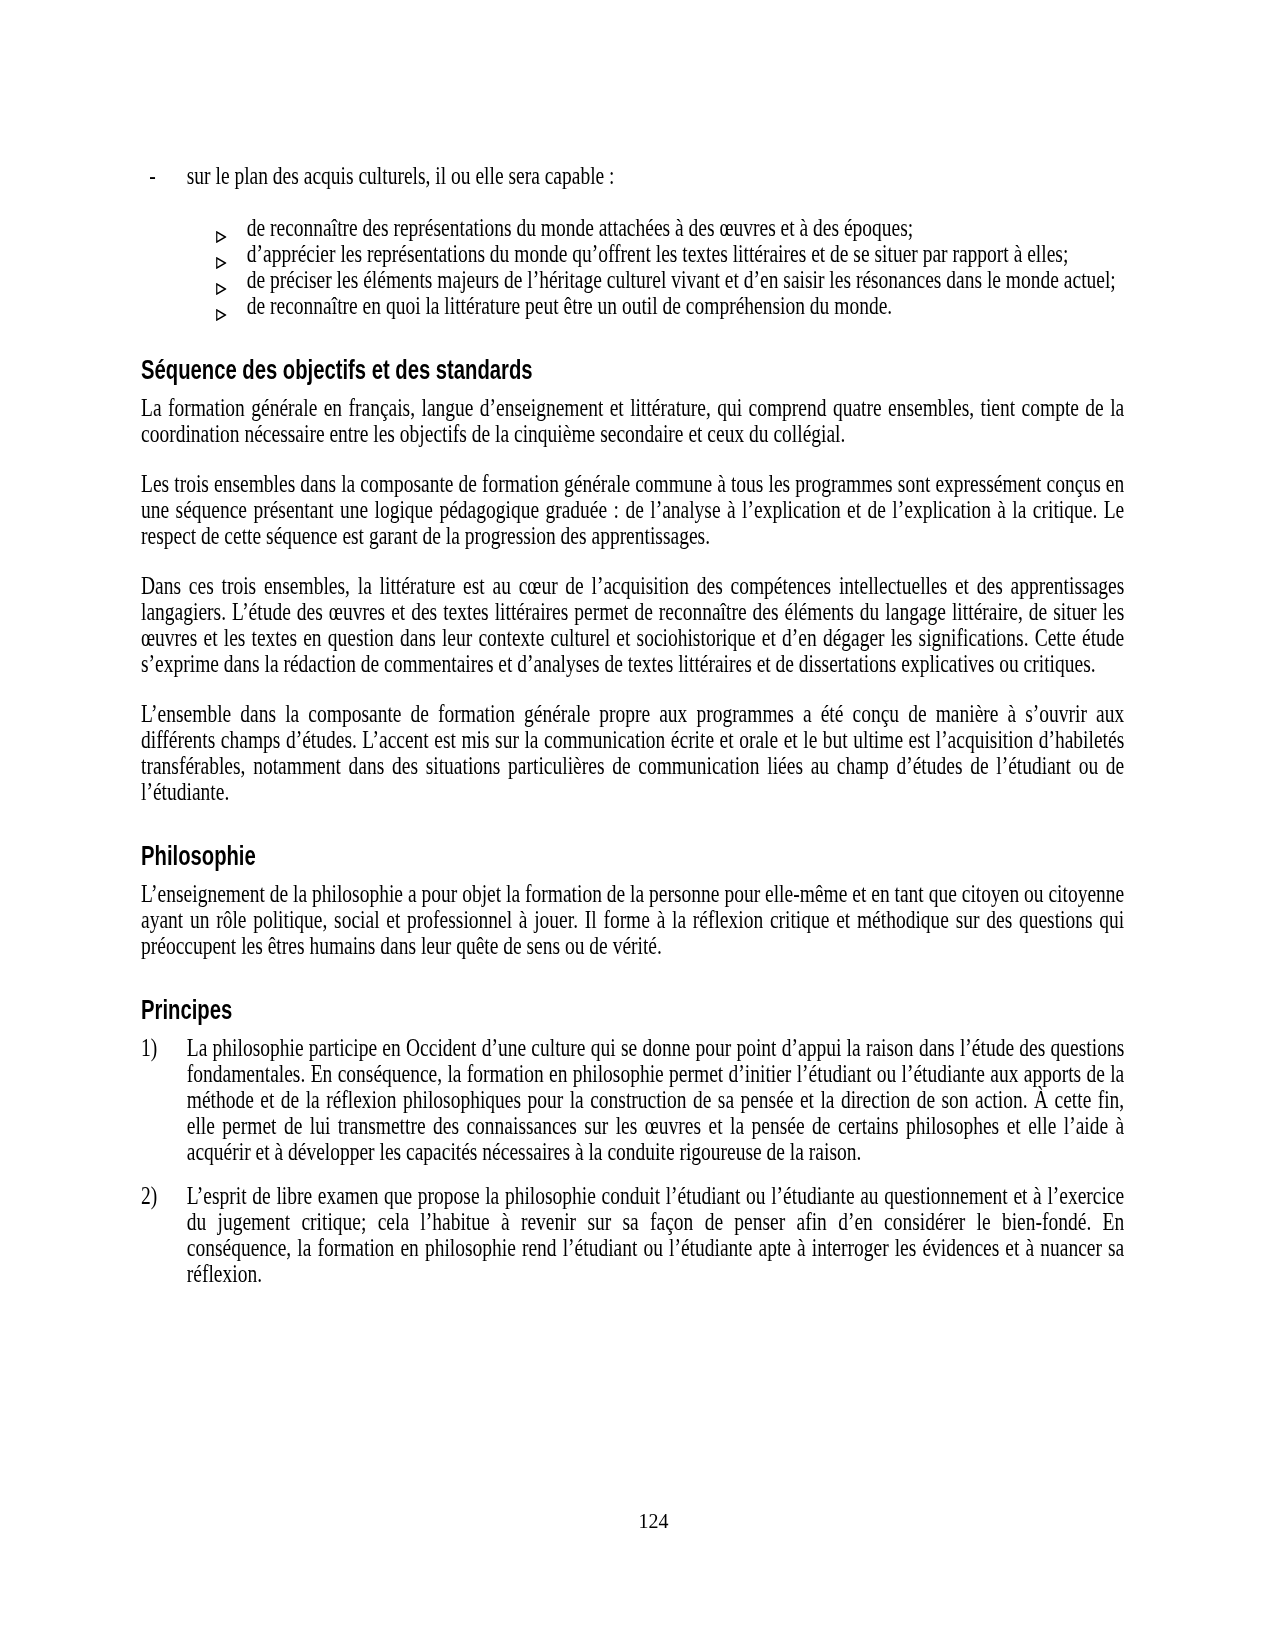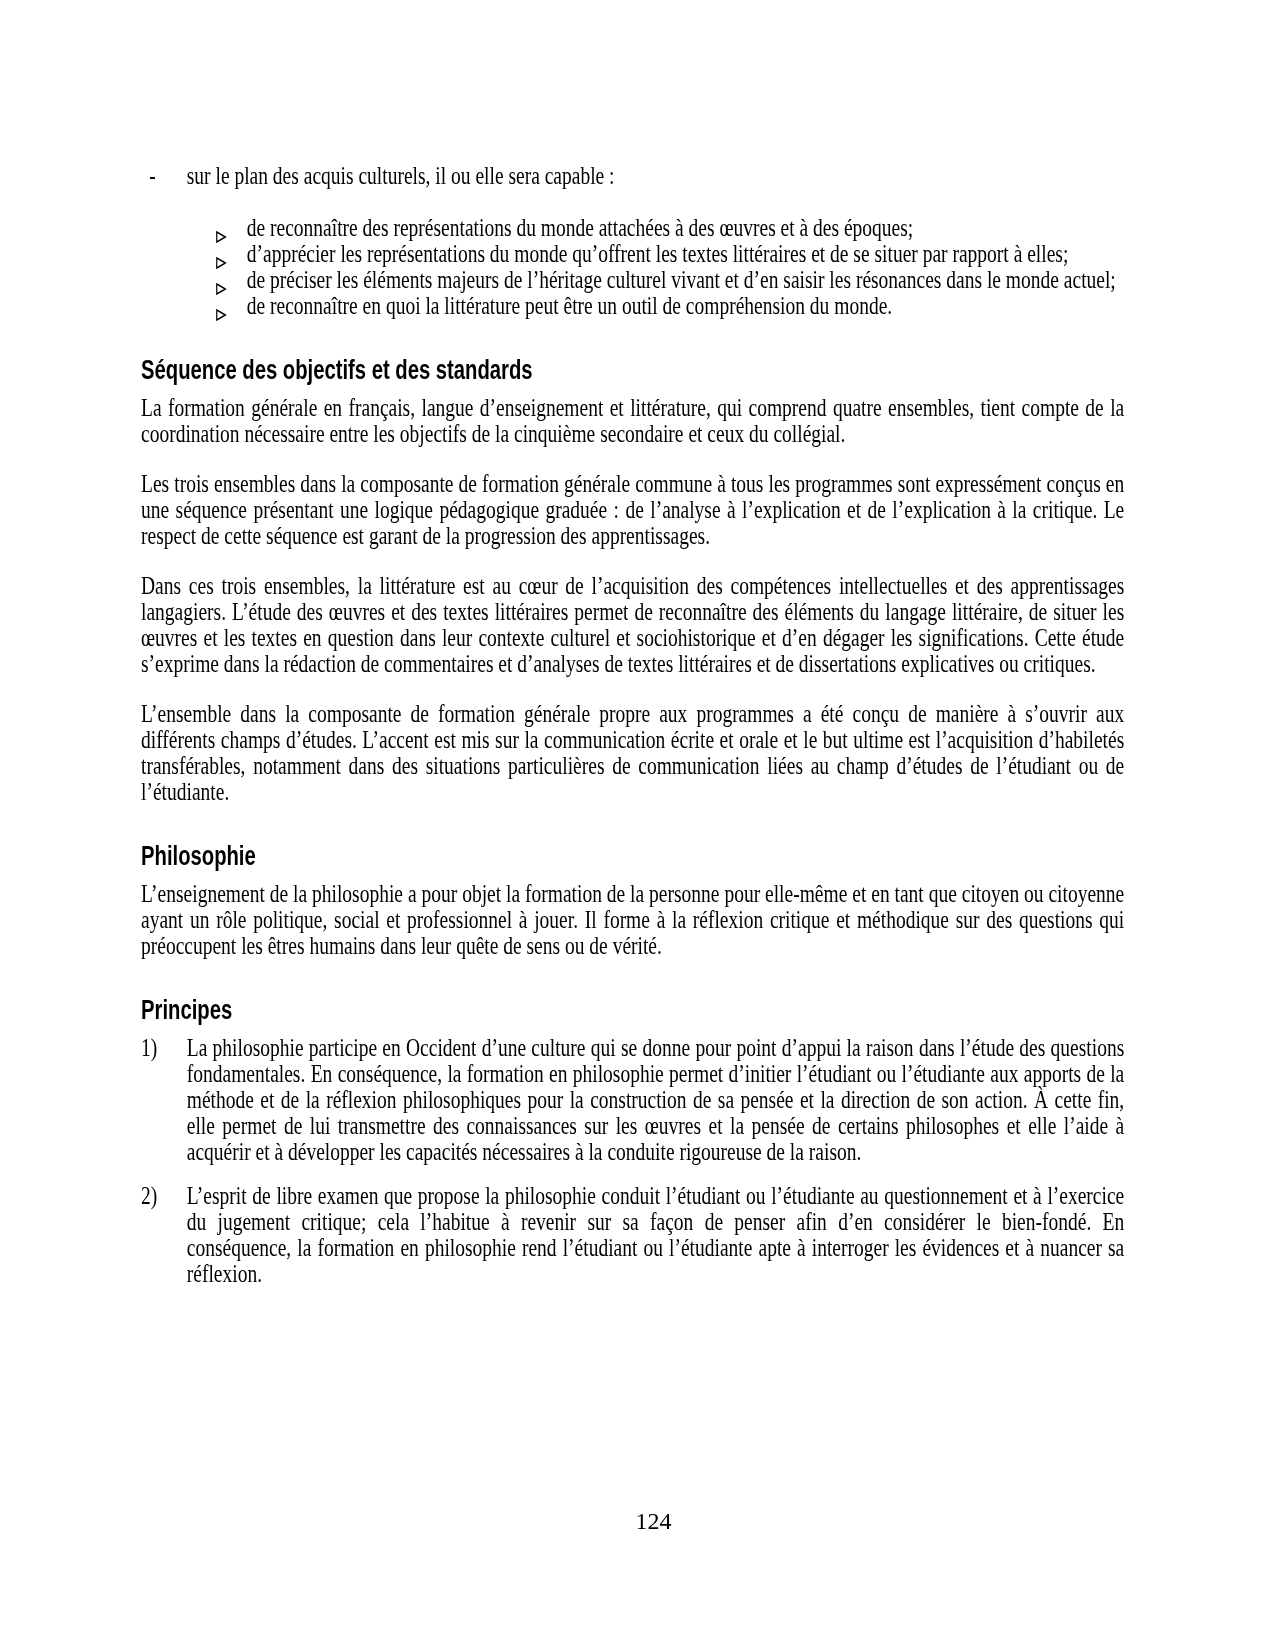--- a/index.html
+++ b/index.html
@@ -46,21 +46,21 @@
   .arrow-list { margin: 0 0 0 0; }
   .arrow-item { position: relative; padding-left: 141px; }
   .arrow-icon { position: absolute; left: 100px; top: 7px; }
   .num-item { position: relative; padding-left: 61px; margin-bottom: 18px; }
   .num-marker { position: absolute; left: 0; top: 0; }
   .page-number {
     position: absolute;
     left: 0; right: 0;
     top: 1508px;
     text-align: center;
-    font-size: 24px;
+    font-size: 20px;
     line-height: 26px;
     padding-left: 32px;
   }
 </style>
 </head>
 <body>
 
 <div class="page">
   <div class="content">
     <div class="squeeze">

